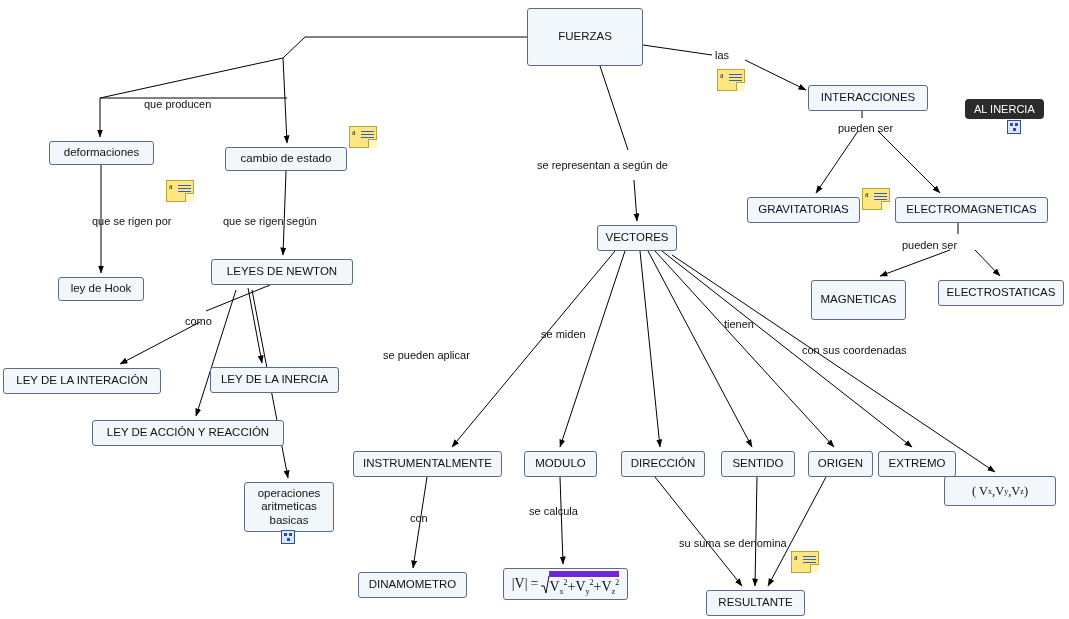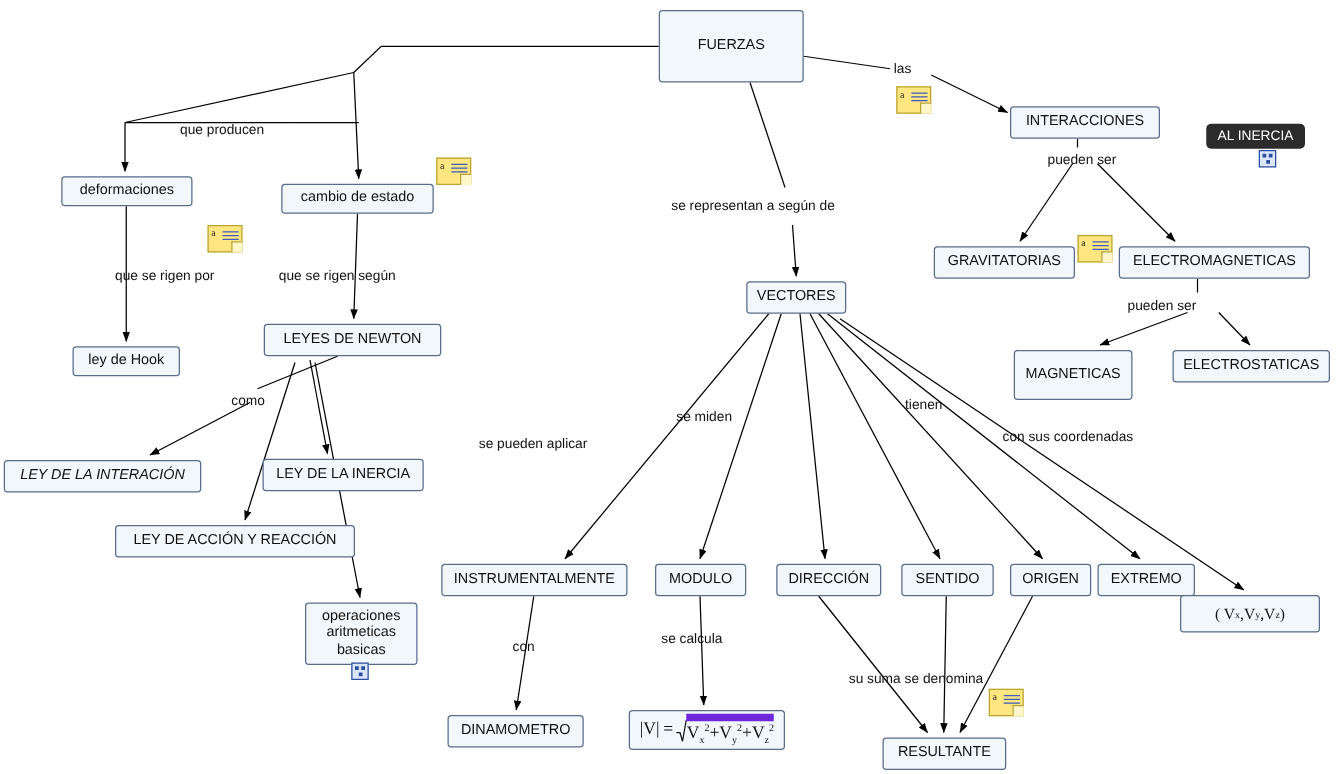--- a/index.html
+++ b/index.html
@@ -145,21 +145,21 @@
       <path d="M757,477 L755,586" marker-end="url(#arrow)"></path>
       <path d="M826,477 L768,586" marker-end="url(#arrow)"></path>
     </g>
   </svg>
 
   <div class="node" style="left:527px;top:8px;width:116px;height:58px;">FUERZAS</div>
   <div class="node" style="left:49px;top:141px;width:105px;height:24px;">deformaciones</div>
   <div class="node" style="left:225px;top:147px;width:122px;height:24px;">cambio de estado</div>
   <div class="node" style="left:58px;top:277px;width:86px;height:24px;">ley de Hook</div>
   <div class="node" style="left:211px;top:259px;width:142px;height:26px;">LEYES DE NEWTON</div>
-  <div class="node" style="left:3px;top:368px;width:158px;height:26px;font-style:italic;">LEY DE LA INTERACIÓN</div>
+  <div class="node" style="left:3px;top:368px;width:158px;height:26px;">LEY DE LA INTERACIÓN</div>
   <div class="node" style="left:210px;top:367px;width:129px;height:26px;">LEY DE LA INERCIA</div>
   <div class="node" style="left:92px;top:420px;width:192px;height:26px;">LEY DE ACCIÓN Y REACCIÓN</div>
   <div class="node" style="left:808px;top:85px;width:120px;height:26px;">INTERACCIONES</div>
   <div class="node multiline" style="left:244px;top:482px;width:90px;height:50px;">operaciones aritmeticas basicas</div>
   <div class="node" style="left:747px;top:197px;width:113px;height:26px;">GRAVITATORIAS</div>
   <div class="node" style="left:895px;top:197px;width:153px;height:26px;">ELECTROMAGNETICAS</div>
   <div class="node" style="left:811px;top:280px;width:95px;height:40px;">MAGNETICAS</div>
   <div class="node" style="left:938px;top:280px;width:126px;height:26px;">ELECTROSTATICAS</div>
   <div class="node" style="left:597px;top:225px;width:80px;height:26px;">VECTORES</div>
   <div class="node" style="left:353px;top:451px;width:149px;height:26px;">INSTRUMENTALMENTE</div>

